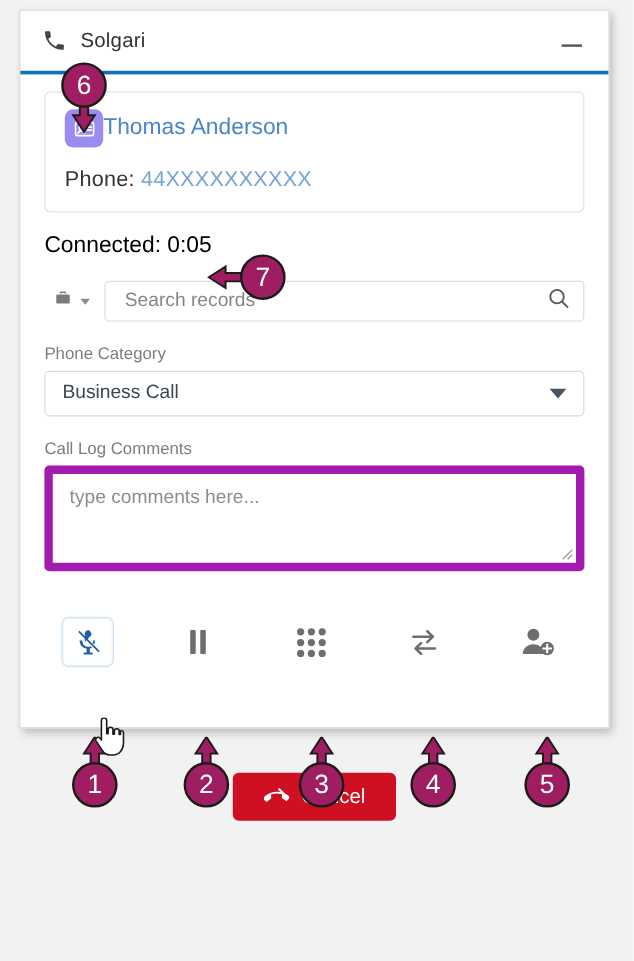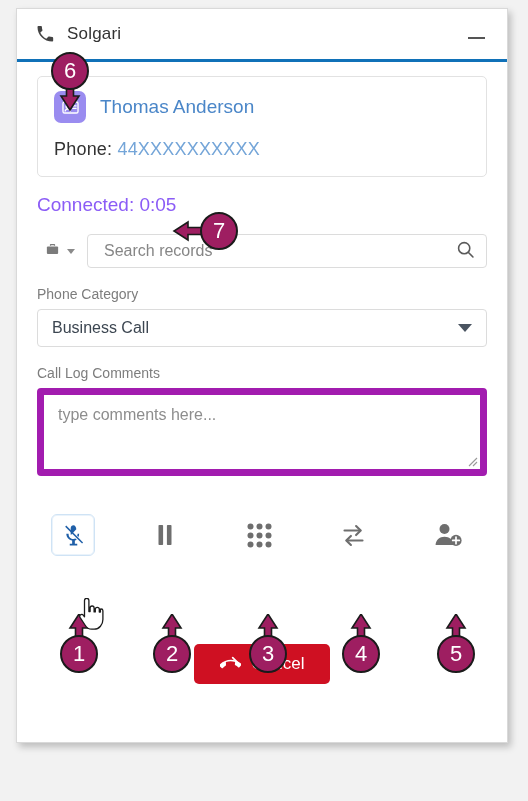--- a/index.html
+++ b/index.html
@@ -18,21 +18,21 @@
     height: 801px;
     background: #f2f2f2;
   }
 
   
   .window {
     position: absolute;
     left: 16px;
     top: 8px;
     width: 492px;
-    height: 735px;
+    height: 599px;
     background: #ffffff;
     border: 1px solid #d9d9d9;
     box-shadow: 3px 4px 7px rgba(0,0,0,0.22);
     box-sizing: border-box;
   }
 
   
   .titlebar {
     position: relative;
     height: 50px;
@@ -89,21 +89,20 @@
   
   .contact-card {
     border: 1px solid #e2e2e2;
     border-radius: 5px;
     padding: 14px 16px 16px 16px;
     box-sizing: border-box;
   }
   .contact-row {
     display: flex;
     align-items: center;
-    gap: 14px;
   }
   .contact-icon {
     width: 32px;
     height: 32px;
     border-radius: 7px;
     background: #9a8cf0;
     display: flex;
     align-items: center;
     justify-content: center;
     flex: none;
@@ -119,21 +118,21 @@
     letter-spacing: 0.2px;
   }
   .phone-row .value {
     color: #74a5d8;
   }
 
   
   .connected {
     margin-top: 17px;
     font-size: 19px;
-    color: #8b5cf6;
+    color: #000000;
   }
 
   
   .search-row {
     margin-top: 16px;
     display: flex;
     align-items: flex-end;
     gap: 0;
     height: 36px;
   }

